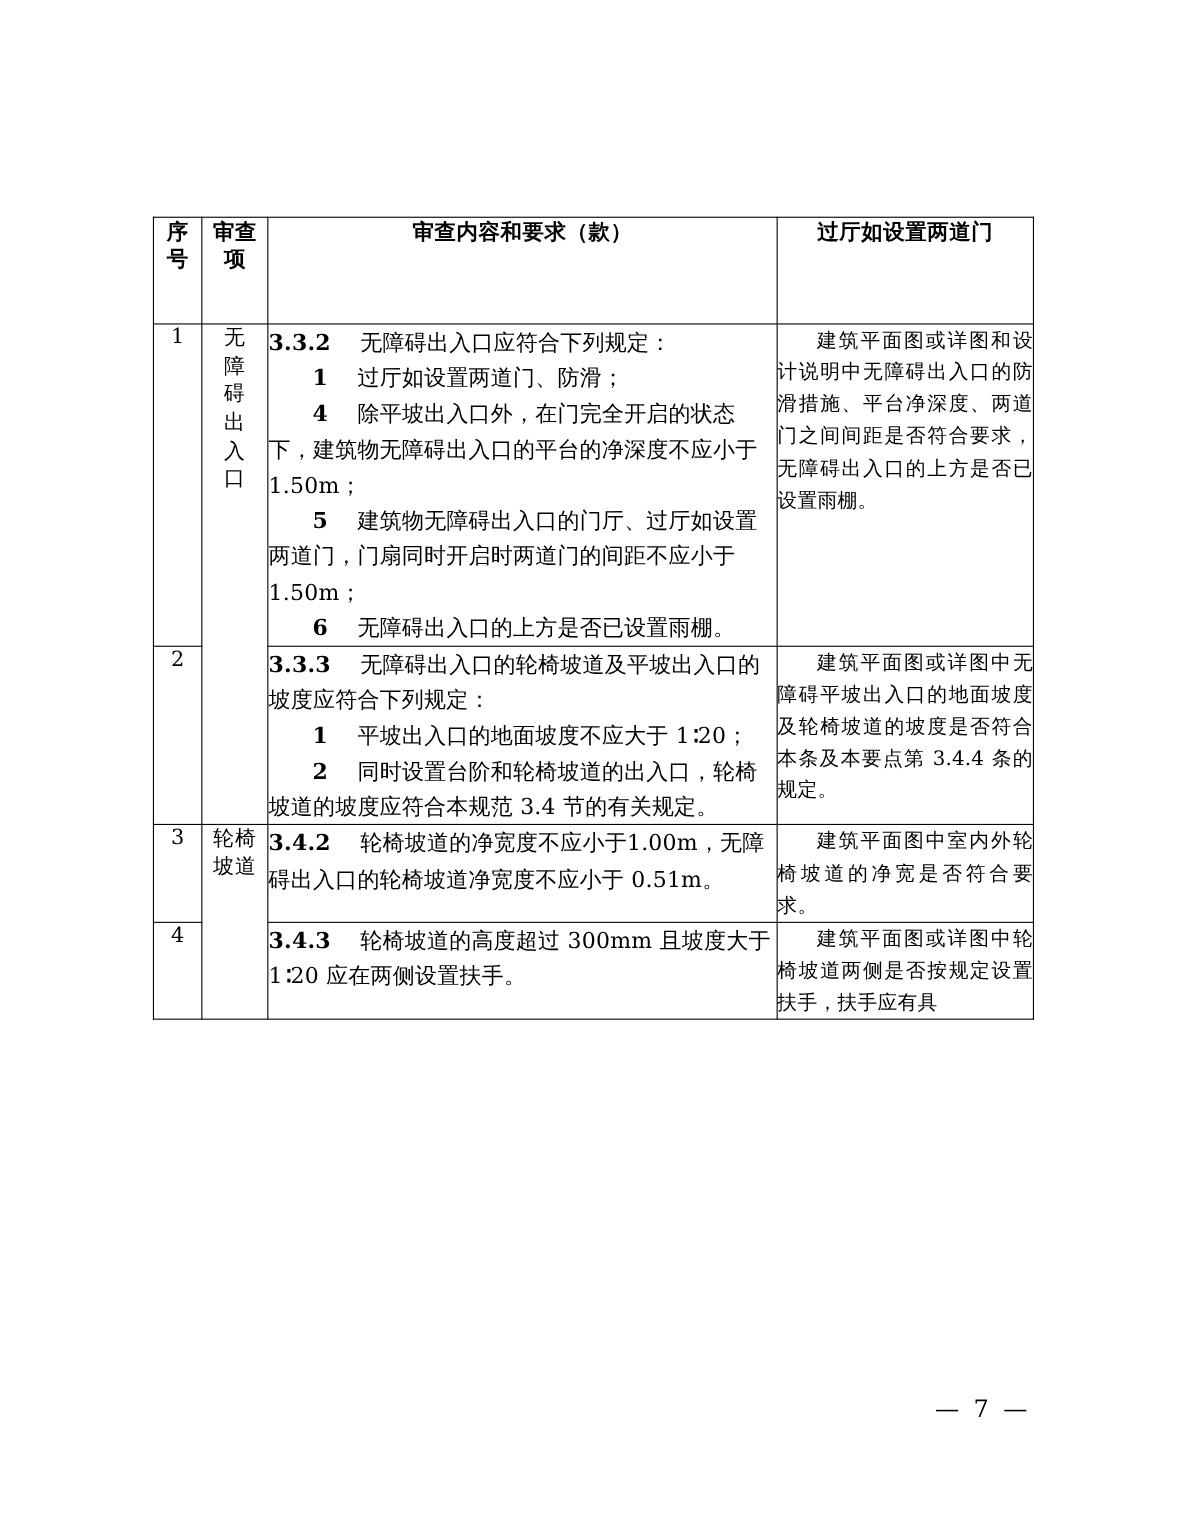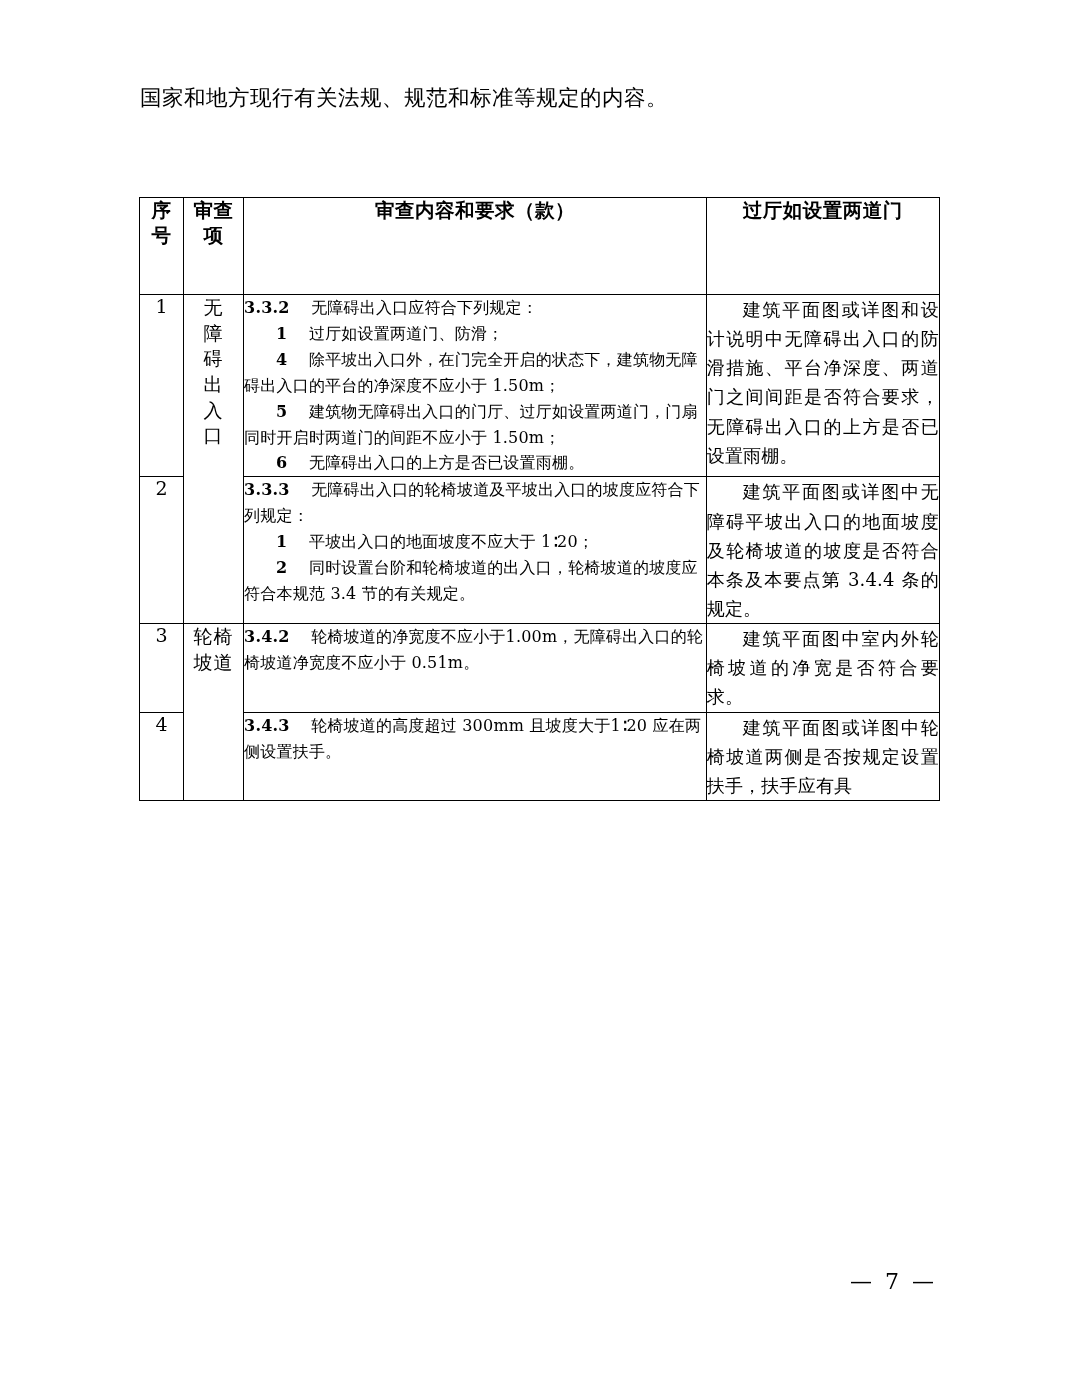--- a/index.html
+++ b/index.html
@@ -88,21 +88,21 @@
     vertical-align: middle;
     font-size: 19px;
     line-height: 1.35;
     letter-spacing: 1px;
     padding: 0 12px;
   }
   td.cell-item span {
     display: block;
   }
   td.cell-clause {
-    font-size: 16px;
+    font-size: 20px;
     line-height: 1.62;
     padding: 14px 12px 14px 14px;
     letter-spacing: 0.2px;
   }
   td.cell-req {
     font-size: 18px;
     line-height: 1.62;
     padding: 14px 13px 14px 13px;
     letter-spacing: 0.2px;
     text-align: justify;
@@ -127,21 +127,20 @@
     right: 143px;
     font-size: 22px;
     letter-spacing: 3px;
   }
 </style>
 </head>
 <body>
 
 <div class="page">
 
-  <div class="intro-line">国家和地方现行有关法规、规范和标准等规定的内容。</div>
 
 
   <table class="review-table">
     <colgroup>
       <col class="col-no">
       <col class="col-item">
       <col class="col-clause">
       <col class="col-req">
     </colgroup>
     <thead>

